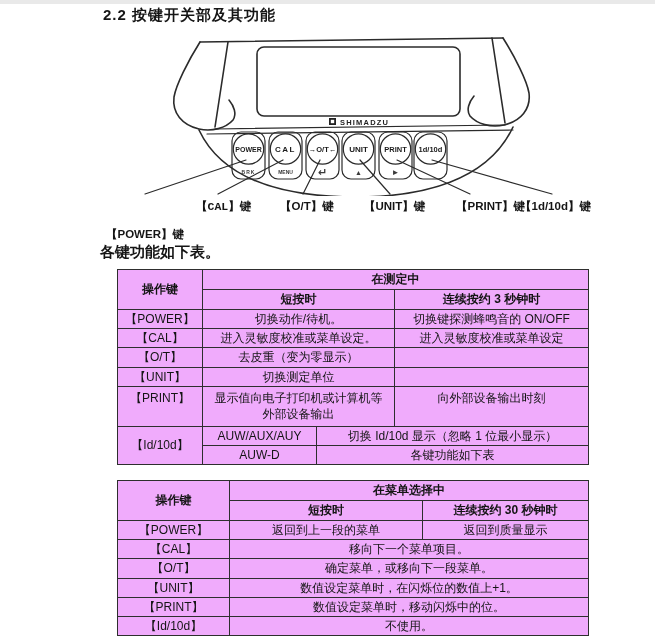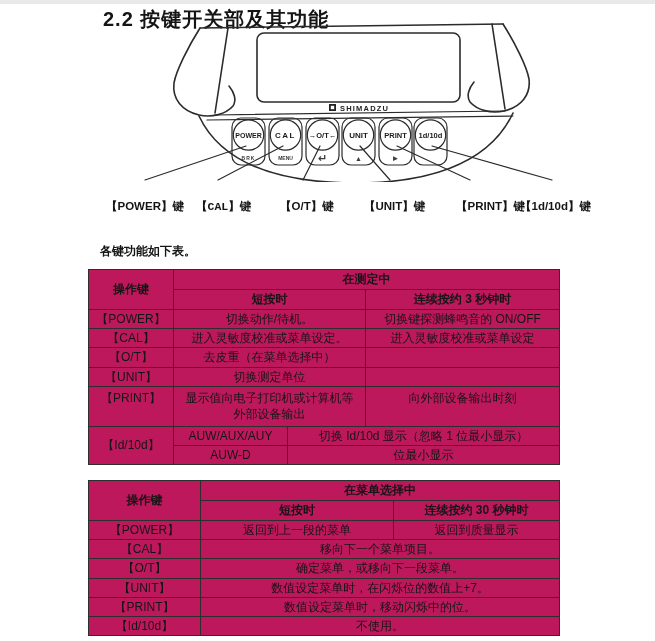--- a/index.html
+++ b/index.html
@@ -2,29 +2,29 @@
 <html><head>
 <meta charset="utf-8">
 <style>
   html,body{margin:0;padding:0;}
   body{
     width:655px;height:641px;background:#ffffff;position:relative;overflow:hidden;
     font-family:"Liberation Sans","DejaVu Sans",sans-serif;color:#151515;
     -webkit-font-smoothing:antialiased;
   }
   .page-top-edge{position:absolute;left:0;top:0;width:655px;height:4px;background:#e9e9e9;}
-  .doc-title{position:absolute;left:103px;top:6px;font-size:20px;font-weight:bold;letter-spacing:1px;}
-  .diagram-wrap{position:absolute;left:100px;top:19px;width:470px;height:163px;}
+  .doc-title{position:absolute;left:103px;top:6px;font-size:15px;font-weight:bold;letter-spacing:1px;}
+  .diagram-wrap{position:absolute;left:100px;top:33px;width:470px;height:163px;}
   .diagram-wrap svg{display:block;}
   .captions{position:absolute;left:0;top:199px;width:655px;height:16px;}
   .captions span{position:absolute;top:0;font-size:11.5px;font-weight:600;white-space:nowrap;}
-  .cap-0{left:106px;} .cap-1{left:196px;font-family:Liberation Mono, monospace;} .cap-2{left:280px;}
+  .cap-0{left:106px;margin-top:28px;} .cap-1{left:196px;font-family:Liberation Mono, monospace;} .cap-2{left:280px;}
   .cap-3{left:364px;} .cap-4{left:456px;} .cap-5{left:520px;}
-  .intro-line{position:absolute;left:100px;top:243px;font-size:12px;font-weight:bold;}
-  table{border-collapse:collapse;table-layout:fixed;position:absolute;left:88px;background:#be185d;}
+  .intro-line{position:absolute;left:100px;top:243px;font-size:15px;font-weight:bold;}
+  table{border-collapse:collapse;table-layout:fixed;position:absolute;left:117px;background:#f0abfc;}
   .tbl-measure{top:269px;width:471px;}
   .tbl-menu{top:480px;width:471px;}
   th,td{border:1.4px solid #2e2e2e;font-size:12px;padding:1px 7px;overflow:hidden;}
   th{font-weight:bold;text-align:center;padding:1px 3px;}
   td{text-align:center;vertical-align:middle;line-height:1.35;}
   .h1{height:16px;} .h2{height:17px;padding-left:12px;}
   .r{height:19px;}
   .r-tall{height:40px;}
   .r-tall td{vertical-align:top;padding-top:3px;}
   .key-cell{white-space:nowrap;}
@@ -143,41 +143,41 @@
     <td colspan="2">切换动作/待机。</td>
     <td>切换键探测蜂鸣音的 ON/OFF</td>
   </tr>
   <tr class="r">
     <td class="key-cell">【CAL】</td>
     <td colspan="2">进入灵敏度校准或菜单设定。</td>
     <td>进入灵敏度校准或菜单设定</td>
   </tr>
   <tr class="r">
     <td class="key-cell">【O/T】</td>
-    <td colspan="2">去皮重（在菜单选择中）</td>
+    <td colspan="2">去皮重（变为零显示）</td>
     <td></td>
   </tr>
   <tr class="r">
     <td class="key-cell">【UNIT】</td>
     <td colspan="2">切换测定单位</td>
     <td></td>
   </tr>
   <tr class="r-tall">
     <td class="key-cell">【PRINT】</td>
     <td colspan="2">显示值向电子打印机或计算机等外部设备输出</td>
     <td>向外部设备输出时刻</td>
   </tr>
   <tr class="r">
     <td class="key-cell" rowspan="2">【Id/10d】</td>
     <td>AUW/AUX/AUY</td>
     <td colspan="2">切换 Id/10d 显示（忽略 1 位最小显示）</td>
   </tr>
   <tr class="r">
     <td>AUW-D</td>
-    <td colspan="2">位最小显示</td>
+    <td colspan="2">各键功能如下表</td>
   </tr>
 </tbody>
   </table>
 
 <table class="tbl-menu">
   <colgroup>
       <col style="width:112px">
       <col style="width:193px">
       <col style="width:166px">
     </colgroup>
@@ -198,21 +198,21 @@
   <tr class="r">
     <td class="key-cell">【CAL】</td>
     <td colspan="2">移向下一个菜单项目。</td>
   </tr>
   <tr class="r">
     <td class="key-cell">【O/T】</td>
     <td colspan="2">确定菜单，或移向下一段菜单。</td>
   </tr>
   <tr class="r">
     <td class="key-cell">【UNIT】</td>
-    <td colspan="2">数值设定菜单时，在闪烁位的数值上+7。</td>
+    <td colspan="2">数值设定菜单时，在闪烁位的数值上+1。</td>
   </tr>
   <tr class="r">
     <td class="key-cell">【PRINT】</td>
     <td colspan="2">数值设定菜单时，移动闪烁中的位。</td>
   </tr>
   <tr class="r">
     <td class="key-cell">【Id/10d】</td>
     <td colspan="2">不使用。</td>
   </tr>
 </tbody>

